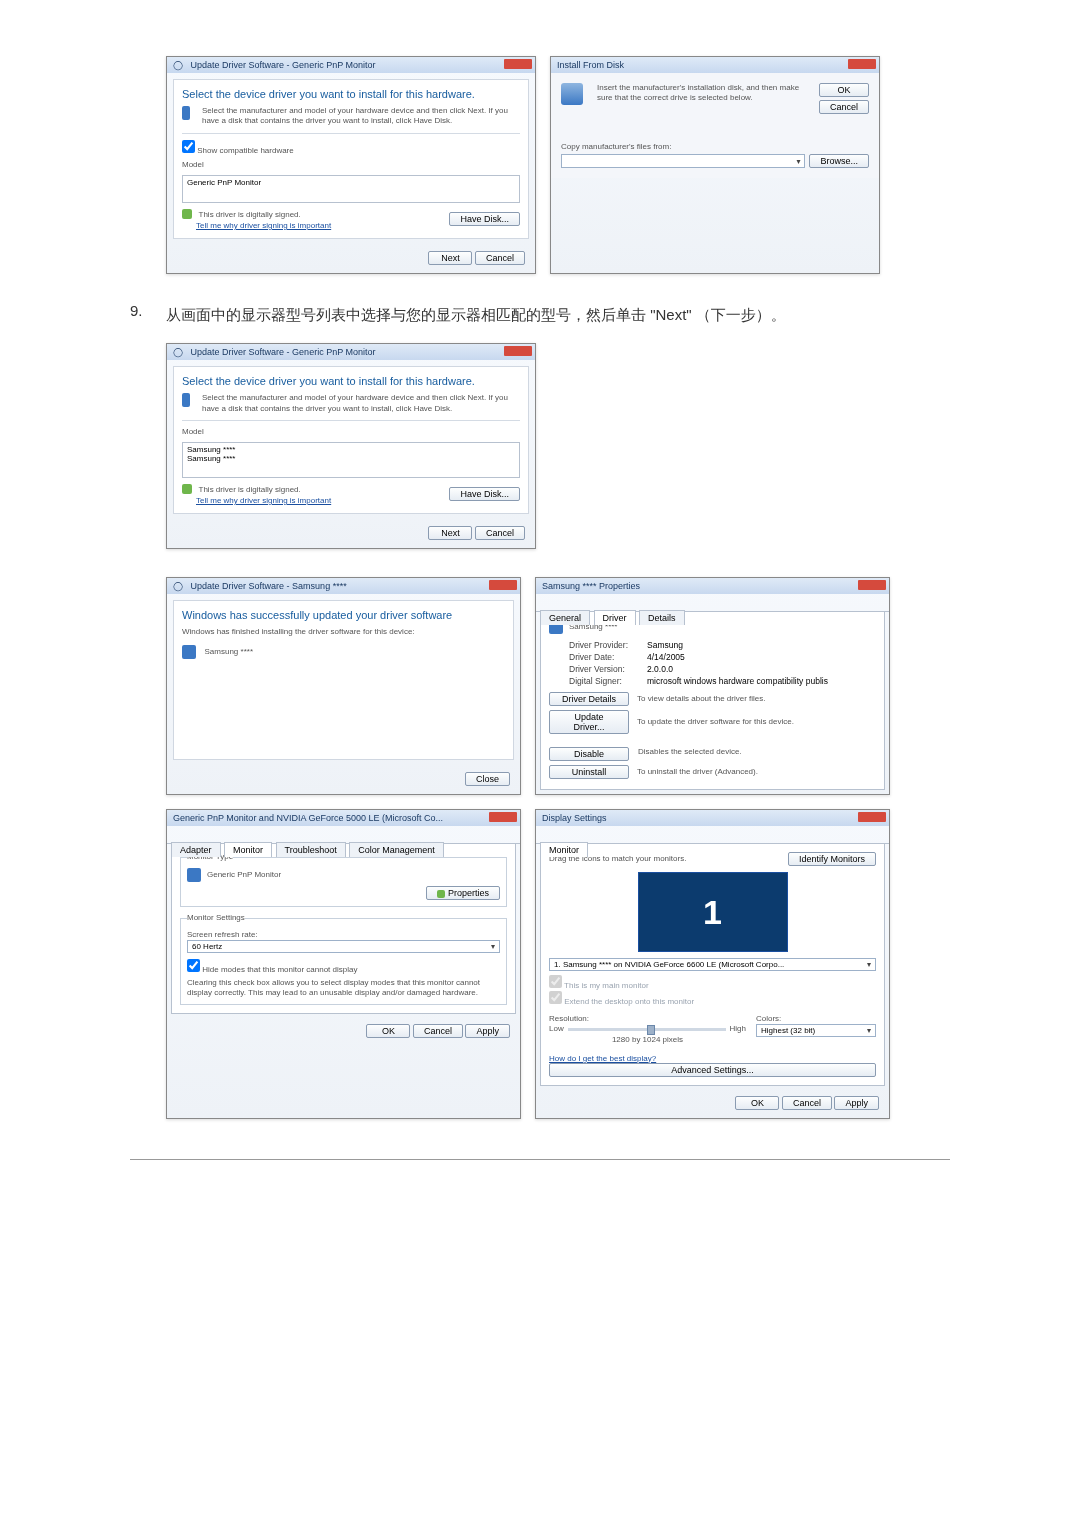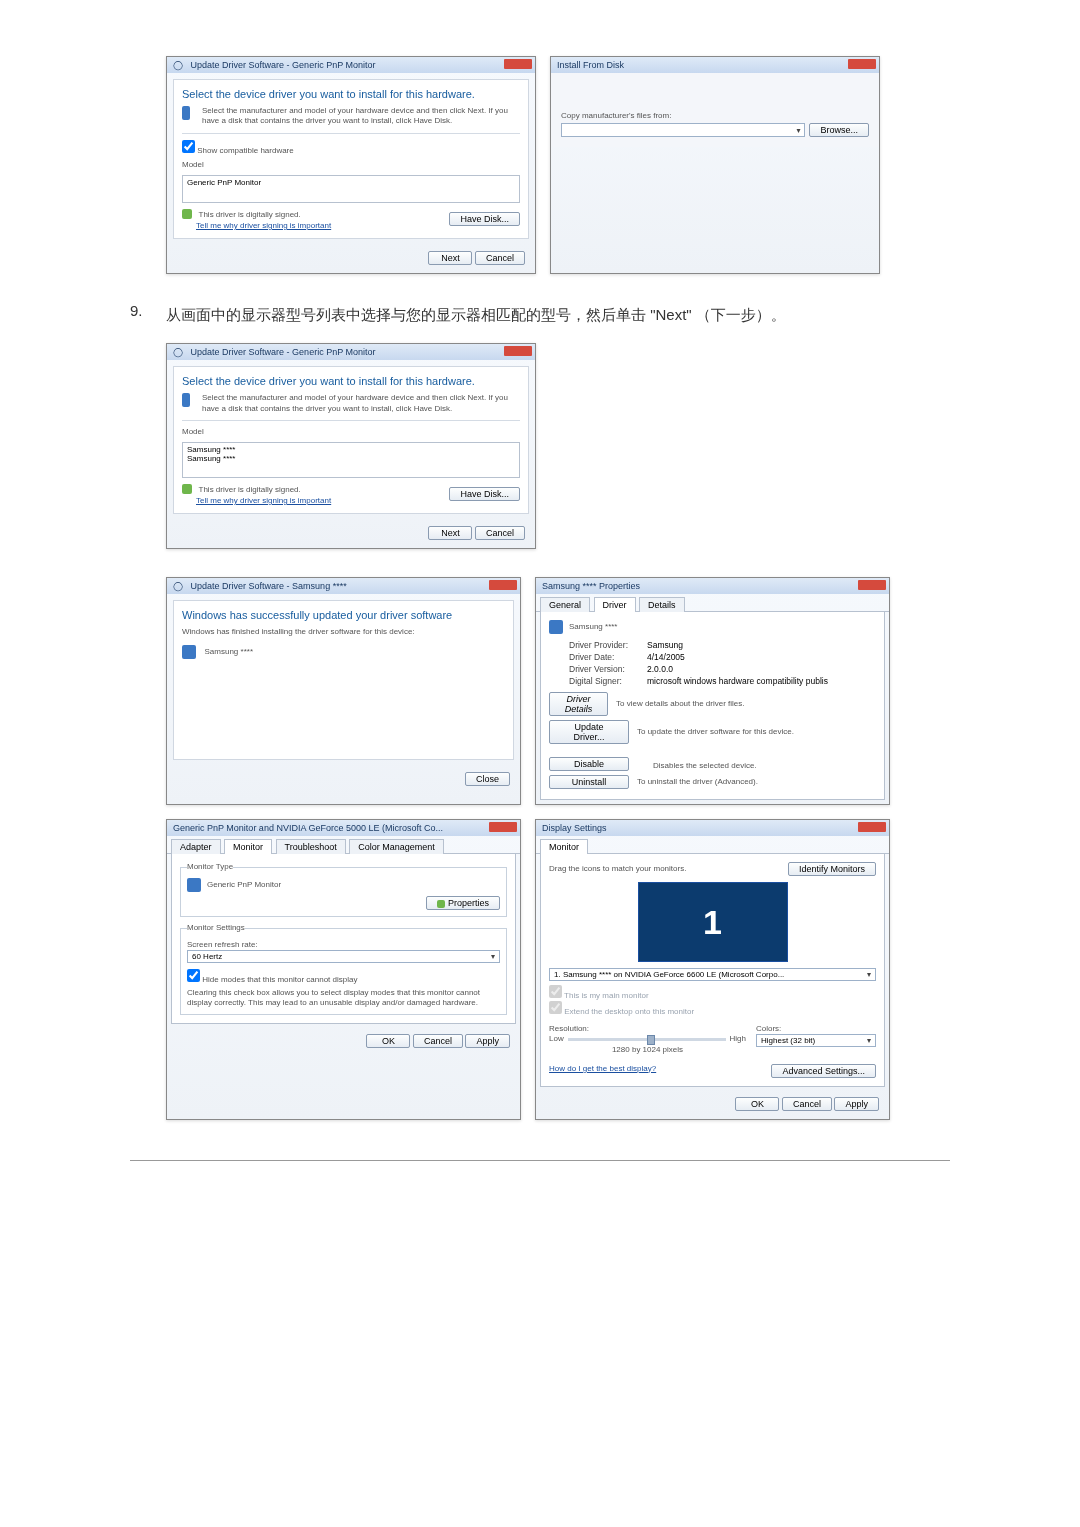--- a/index.html
+++ b/index.html
@@ -101,21 +101,21 @@
   .foot-btns { text-align: right; padding: 6px 10px 8px; }
   .green-shield {
     display:inline-block; width:10px; height:10px;
     background:#6fb64b; border-radius:2px; margin-right:4px; vertical-align:middle;
   }
   .blue-icon {
     display:inline-block; width:14px; height:14px;
     background:#3b78c4; border-radius:2px; margin-right:6px; vertical-align:middle;
   }
   .tabstrip { border-bottom:1px solid #b7c1cf; padding:2px 4px 0; font-size:9px; }
-  .tab { display:inline-block; padding:2px 8px; border:1px solid #b7c1cf; border-bottom:none; background:#eef2f7; margin-right:1px; position:relative; top:1px; }
+  .tab { display:inline-block; padding:2px 8px; border:1px solid #b7c1cf; border-bottom:none; background:#eef2f7; margin-right:1px; position:relative; top:14px; }
   .tab.active { background:#fff; }
   .field-row { display:flex; font-size:8.5px; margin:2px 0; }
   .field-row .lbl { width:78px; color:#444; }
   .combo {
     border:1px solid #9db1c9; background:#fff; padding:1px 4px; font-size:8px;
     display:flex; justify-content:space-between; align-items:center;
   }
   .combo .arrow { font-size:8px; color:#444; }
   .slider-track { height:3px; background:#cfd8e3; position:relative; margin:4px 0; }
   .slider-thumb { position:absolute; top:-3px; width:8px; height:10px; background:#9db1c9; border:1px solid #6a87aa; left:50%; }
@@ -164,20 +164,28 @@
       <div class="foot-btns">
         <span class="btn">Next</span>
         <span class="btn">Cancel</span>
       </div>
     </div>
 
     <div class="win" style="width:330px;">
       <div class="chrome-x"></div>
       <div class="titlebar">Install From Disk</div>
       <div style="padding:10px; background:#f4f6fa;">
+        <div style="display:flex; gap:8px; align-items:flex-start;">
+          <span class="blue-icon" style="width:22px;height:22px; background:linear-gradient(#8fb6e0,#3b78c4); border-radius:3px;"></span>
+          <div class="tiny" style="flex:1;">Insert the manufacturer's installation disk, and then make sure that the correct drive is selected below.</div>
+          <div style="display:flex; flex-direction:column; gap:3px;">
+            <span class="btn">OK</span>
+            <span class="btn">Cancel</span>
+          </div>
+        </div>
         <div style="margin-top:28px;">
           <div class="tiny">Copy manufacturer's files from:</div>
           <div style="display:flex; gap:4px; margin-top:2px;">
             <div class="combo" style="flex:1;">
                 <span></span>
                 <span class="arrow">▾</span>
               </div>
             <span class="btn">Browse...</span>
           </div>
         </div>
@@ -266,28 +274,28 @@
             <div class="field-row">
                 <span class="lbl">Driver Version:</span>
                 <span>2.0.0.0</span>
               </div>
             <div class="field-row">
                 <span class="lbl">Digital Signer:</span>
                 <span>microsoft windows hardware compatibility publis</span>
               </div>
           </div>
           <div class="field-row" style="align-items:center; gap:8px;">
-              <span class="btn" style="width:59px;font-style:italic;">Driver Details</span>
+              <span class="btn" style="width:80px;">Driver Details</span>
               <span class="tiny">To view details about the driver files.</span>
             </div>
           <div class="field-row" style="align-items:center; gap:8px; margin-top:4px;">
               <span class="btn" style="width:80px;">Update Driver...</span>
               <span class="tiny">To update the driver software for this device.</span>
             </div>
-          <div class="field-row" style="align-items:flex-end; gap:24px; margin-top:13px;">
+          <div class="field-row" style="align-items:flex-start; gap:9px; margin-top:13px;">
               <span class="btn" style="width:80px;">Disable</span>
               <span class="tiny">Disables the selected device.</span>
             </div>
           <div class="field-row" style="align-items:center; gap:8px; margin-top:4px;">
               <span class="btn" style="width:80px;">Uninstall</span>
               <span class="tiny">To uninstall the driver (Advanced).</span>
             </div>
         </div>
       </div>
     </div>
@@ -362,21 +370,21 @@
               <div class="tiny" style="text-align:center;">1280 by 1024 pixels</div>
             </div>
             <div style="width:120px;">
               <div class="tiny">Colors:</div>
               <div class="combo">
                   <span>Highest (32 bit)</span>
                   <span class="arrow">▾</span>
                 </div>
             </div>
           </div>
-          <div style="display:flex; justify-content:space-between; margin-top:8px;">
+          <div style="display:flex; justify-content:space-between; margin-top:8px;flex-direction:column;">
             <span class="link">How do I get the best display?</span>
             <span class="btn">Advanced Settings...</span>
           </div>
         </div>
         <div class="foot-btns">
           <span class="btn">OK</span>
           <span class="btn">Cancel</span>
           <span class="btn">Apply</span>
         </div>
       </div>

